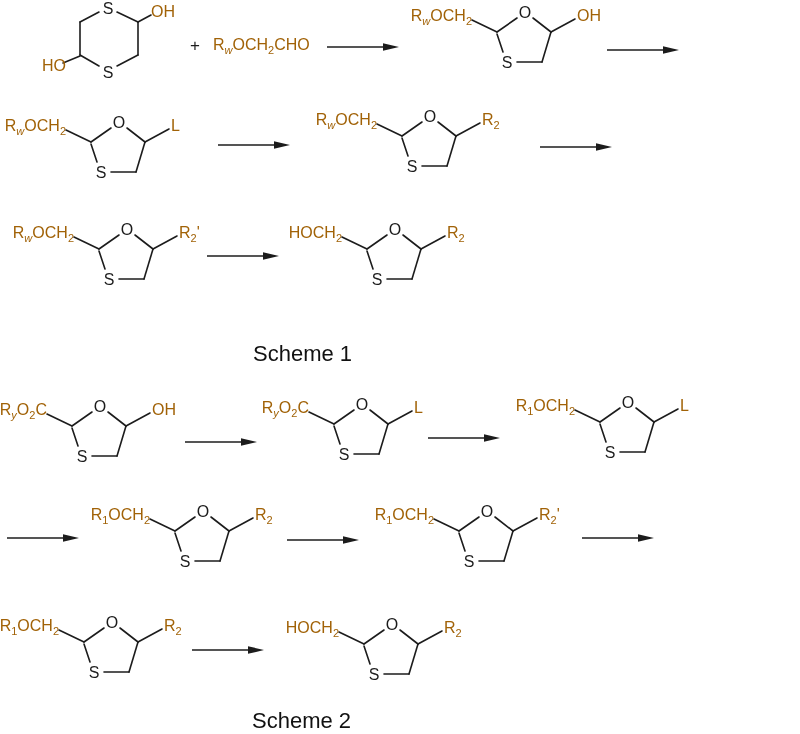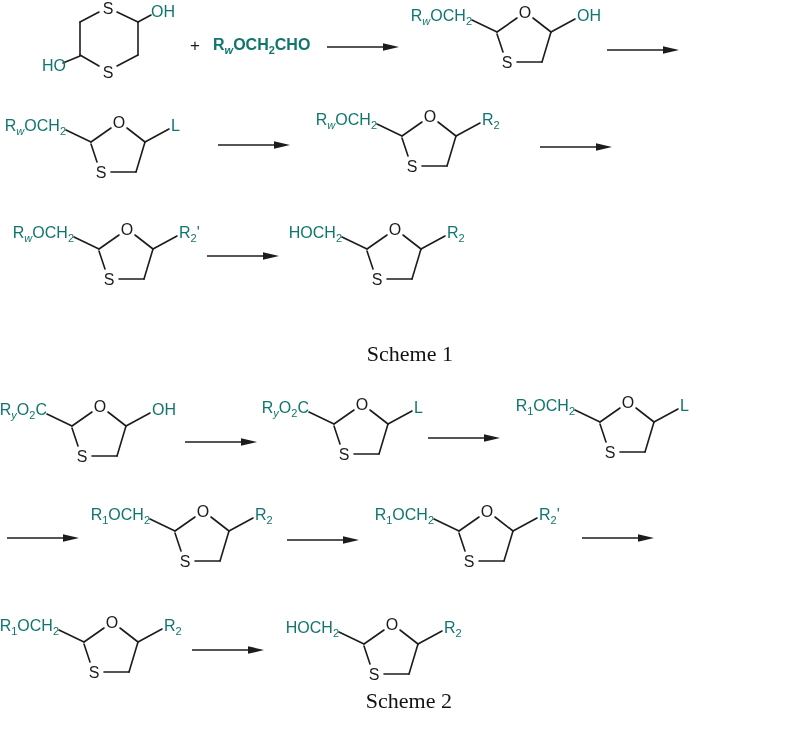--- a/index.html
+++ b/index.html
@@ -1,33 +1,33 @@
 <!DOCTYPE html>
 <html><head>
 <meta charset="utf-8">
 <style>
   html,body{margin:0;padding:0;background:#ffffff;}
   .canvas{
     position:relative;width:800px;height:734px;background:#ffffff;
     font-family:"Liberation Sans",sans-serif;color:#1c1c1c;overflow:hidden;
   }
   .mol{position:absolute;width:230px;height:82px;}
-  .formula{font-size:16px;line-height:20px;white-space:nowrap;color:#0f766e;}
+  .formula{font-size:16px;line-height:20px;white-space:nowrap;color:#a16207;}
   .formula sub{font-size:11px;line-height:0;}
   .formula .it{font-style:italic;}
   .lbl-left{position:absolute;right:164px;top:6px;text-align:left;}
   .lbl-right{position:absolute;left:171px;top:6px;}
   .ring{position:absolute;left:64px;top:2px;}
   .atom{font-family:"Liberation Sans",sans-serif;font-size:16px;fill:#1c1c1c;}
   .arr{position:absolute;}
   .arr line{stroke:#1c1c1c;stroke-width:1.5;}
   .arr polygon{fill:#1c1c1c;stroke:none;}
-  .cap{position:absolute;font-family:Liberation Serif, serif;font-size:22px;color:#111;width:200px;text-align:right;}
+  .cap{position:absolute;font-family:Liberation Sans, sans-serif;font-size:22px;color:#111;width:200px;text-align:left;}
   .plus{position:absolute;font-size:17px;}
-  .free-formula{position:absolute;font-weight:bold;}
+  .free-formula{position:absolute;}
   
   .m-dith{left:25px;top:0;width:190px;height:88px;}
   .dth-oh{position:absolute;left:126px;top:2px;}
   .dth-ho{position:absolute;left:17px;top:56px;}
   .m-a2{left:406px;top:0;}
   .m-b1{left:0px;top:110px;}
   .m-b2{left:311px;top:104px;}
   .m-c1{left:8px;top:217px;}
   .m-c2{left:276px;top:217px;}
   .m-d1{left:-19px;top:394px;}
@@ -249,15 +249,15 @@
   <div class="mol m-f2">
     <div class="formula lbl-left"><span>HOCH</span><sub>2</sub></div>
     <svg class="ring" width="110" height="74" viewBox="0 0 110 74">
       <use href="#oxa-ring"></use>
       <text class="atom" x="55" y="16" text-anchor="middle">O</text>
       <text class="atom" x="37" y="66" text-anchor="middle">S</text>
     </svg>
     <div class="formula lbl-right"><span>R</span><sub>2</sub></div>
   </div>
 
-  <div class="cap" style="left:252px;top:688px">Scheme 2</div>
+  <div class="cap" style="left:252px;top:708px">Scheme 2</div>
 
 </div>
 
 </body></html>

